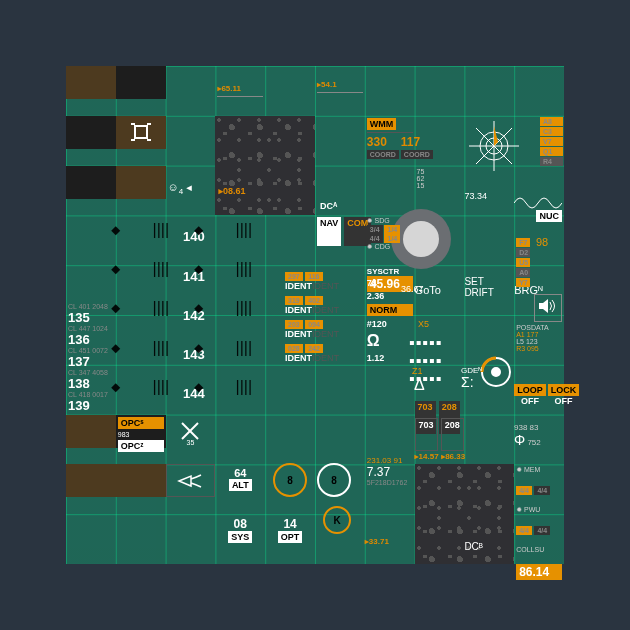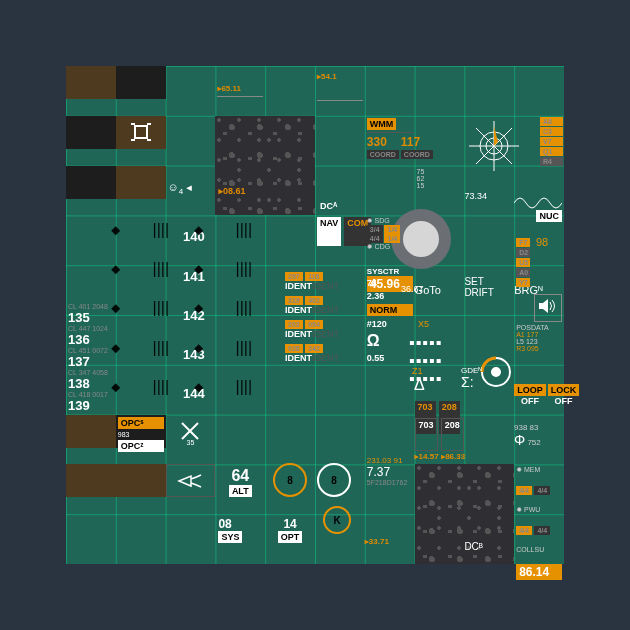--- a/index.html
+++ b/index.html
@@ -52,21 +52,21 @@
         <line x1="2" y1="20" x2="6" y2="20"></line>
         <line x1="18" y1="4" x2="22" y2="4"></line>
         <line x1="18" y1="20" x2="22" y2="20"></line>
       </svg>
   </div>
 
   <div class="cell stack" style="left:149.4px;top:0;justify-content:end">
     <span class="lb sm">▸<span>65.11</span></span>
     <div style="border-top:1px solid #888;margin-top:3px"></div>
   </div>
-  <div class="cell stack" style="left:249px;top:4px;justify-content:space-between">
+  <div class="cell stack" style="left:249px;top:12px;justify-content:flex-start">
     <span class="lb sm">▸<span>54.1</span></span>
     <div style="border-top:1px solid #888;margin-top:3px"></div>
   </div>
 
   <div class="cell" style="left:99.6px;top:99.6px">
     <div style="position:absolute;bottom:2px;left:2px;color:#fff;font-size:11px">☺<span style="font-size:8px;vertical-align:sub">4</span> ◂</div>
   </div>
   <div class="cell stack" style="left:149.4px;top:99.6px;justify-content:end;padding:3px">
     <span class="lb">▸<span>08.61</span></span>
   </div>
@@ -186,21 +186,21 @@
     <div><span class="box box-od tiny">319</span> <span class="box box-od tiny">402</span><br><span class="wb">IDENT</span><span style="color:#555">IDENT</span></div>
     <div><span class="box box-od tiny">203</span> <span class="box box-od tiny">094</span><br><span class="wb">IDENT</span><span style="color:#555">IDENT</span></div>
     <div><span class="box box-od tiny">028</span> <span class="box box-od tiny">242</span><br><span class="wb">IDENT</span><span style="color:#555">IDENT</span></div>
   </div>
   <div class="cell stack" style="left:298.8px;top:210px;height:140px;gap:3px">
     <span class="wb">74</span>
     <span class="wb">2.36</span>
     <span class="box box-od">NORM</span>
     <span class="wb">#120</span>
     <span class="wb" style="font-size:16px">Ω</span>
-    <span class="wb">0.55</span>
+    <span class="wb">1.12</span>
   </div>
 
   <div class="cell" style="left:348.6px;top:218px;font-size:11px;color:#fff">GoTo</div>
   <div class="cell" style="left:448.2px;top:218px;font-size:11px;color:#fff">BRGᴺ</div>
   <div class="cell" style="left:398.4px;top:210px;font-size:10px;color:#fff;line-height:11px">SET DRIFT</div>
 
   <div class="cell stack" style="left:448.2px;top:170px;width:18px;gap:1px">
     <span class="box box-od tiny">F7</span>
     <span class="box tiny" style="background:#555">D2</span>
     <span class="box box-od tiny">U5</span>
@@ -270,24 +270,24 @@
     <span class="tiny" style="position:absolute;bottom:2px;color:#fff">35</span>
   </div>
 
   <div class="cell" style="left:99.6px;top:398.4px;display:flex;align-items:center;justify-content:center;border:1px solid #555">
     <svg width="26" height="16" fill="none" stroke="#fff" stroke-width="1.5">
         <path d="M2 8 L14 3 L14 13 Z M14 6 Q20 4 24 2 M14 10 Q20 12 24 14"></path>
       </svg>
   </div>
 
   <div class="cell stack" style="left:149.4px;top:398.4px;padding:3px;align-items:center">
-    <span class="wb" style="font-size:16px">64</span>
+    <span class="wb" style="font-size:11px">64</span>
     <span class="box box-w">ALT</span>
   </div>
-  <div class="cell stack" style="left:149.4px;top:448.2px;padding:3px;align-items:flex-start">
+  <div class="cell stack" style="left:149.4px;top:448.2px;padding:3px;align-items:center">
     <span class="wb" style="font-size:12px">08</span>
     <span class="box box-w">SYS</span>
   </div>
   <div class="cell stack" style="left:199.2px;top:448.2px;padding:3px;align-items:center">
     <span class="wb" style="font-size:12px">14</span>
     <span class="box box-w">OPT</span>
   </div>
 
   <div style="position:absolute;left:205px;top:395px;display:flex;gap:6px">
     <div class="knob" style="border-color:#e69100">

